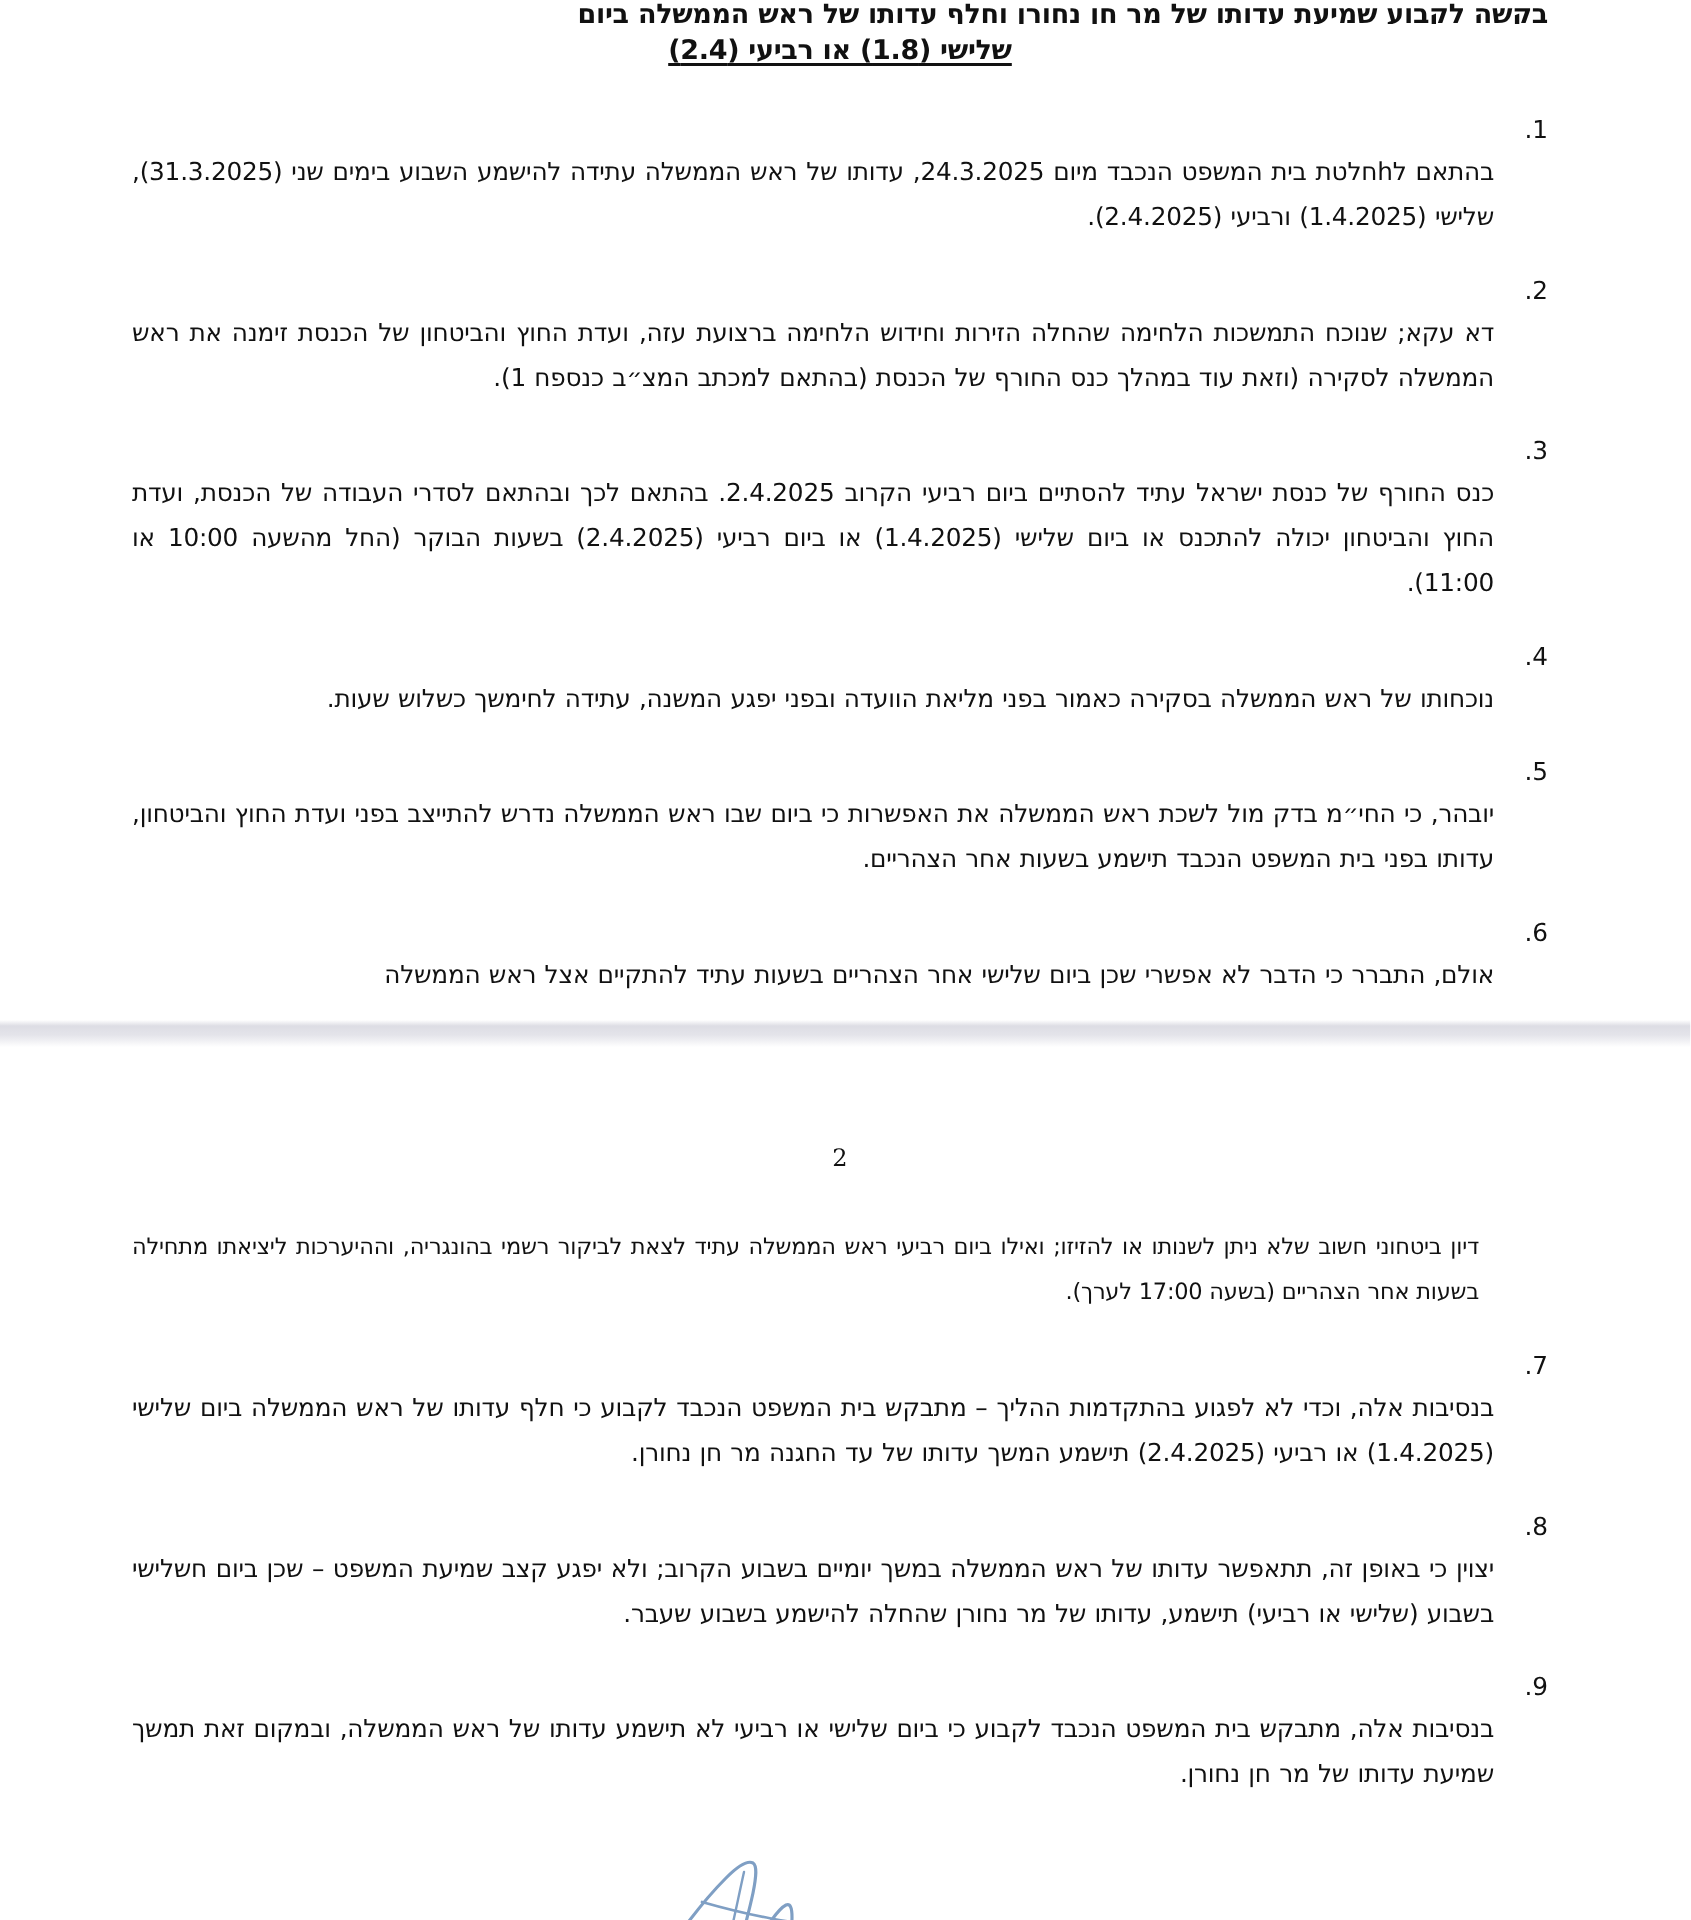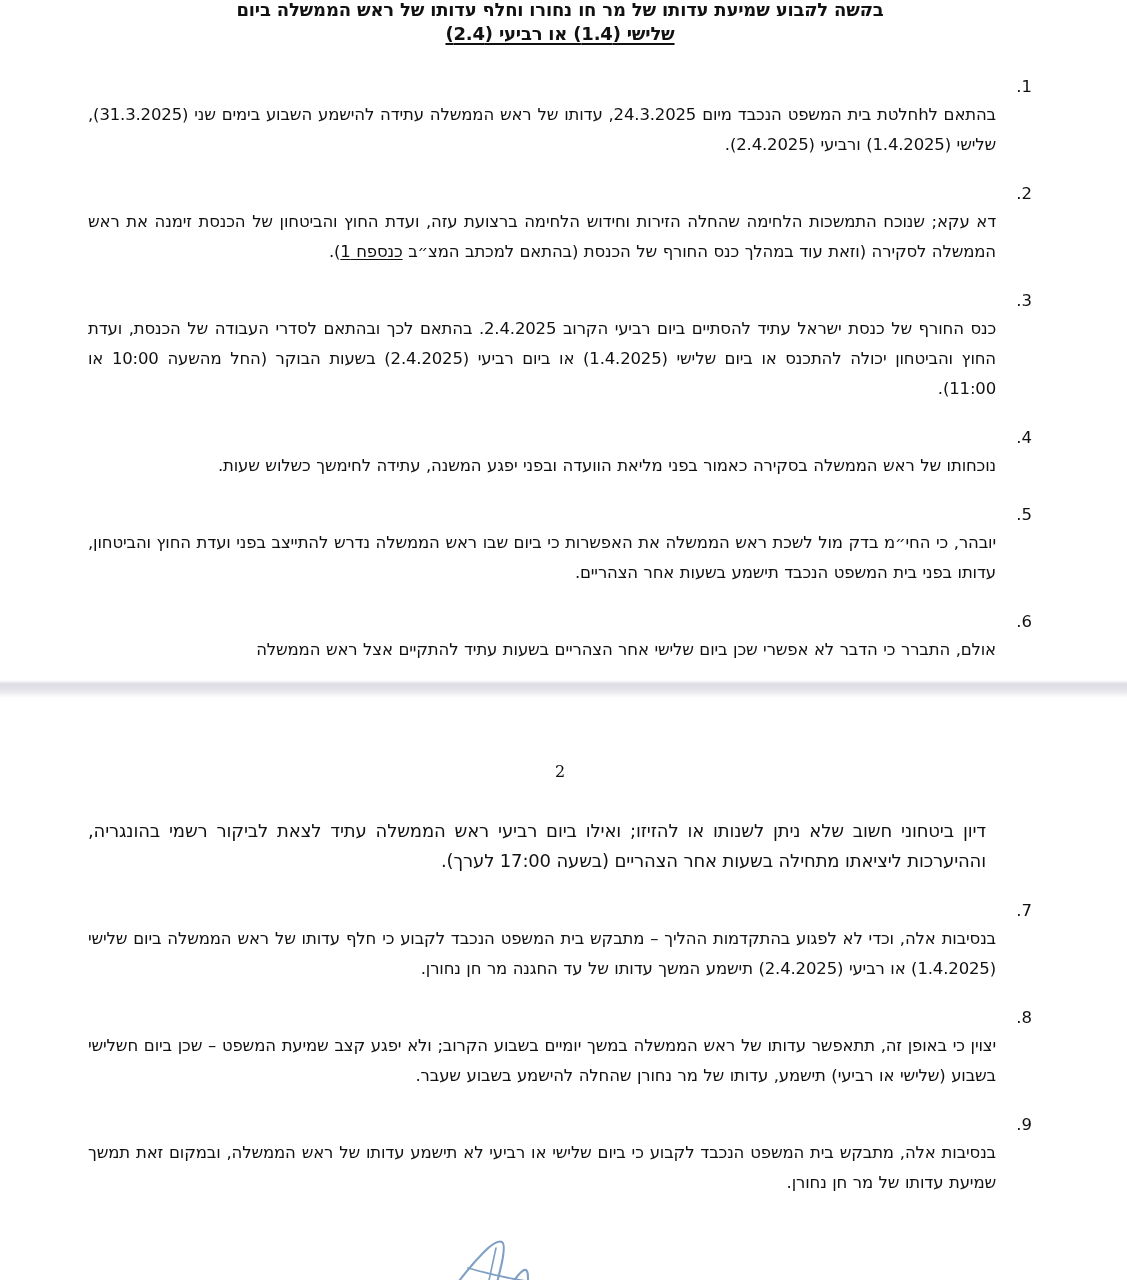--- a/index.html
+++ b/index.html
@@ -41,21 +41,20 @@
     display: inline-block;
     text-decoration: underline;
     text-underline-offset: 3px;
     text-decoration-thickness: 2px;
   }
   .title-row-1 {
     height: 16px;
     overflow: hidden;
     display: flex;
     align-items: flex-end;
-    justify-content: center;
     white-space: nowrap;
   }
   .title-row-1 .title-line {
     transform: translateY(7px);
   }
   .title-row-2 {
     margin-top: 4px;
     height: 30px;
     white-space: nowrap;
   }
@@ -89,26 +88,25 @@
     text-align: justify;
     text-align-last: right;
     letter-spacing: -0.15px;
     word-spacing: 0.5px;
     margin-top: 28px;
   }
   .clause-body.last-centerish {
     text-align: left;
   }
   .u {
-    text-decoration: underline;
     text-underline-offset: 2px;
   }
 
   .para-plain {
-    font-size: 18px;
+    font-size: 15px;
     line-height: 30px;
     text-align: justify;
     text-align-last: right;
     letter-spacing: -0.15px;
     margin: 0 46px 20px 0;
   }
 
   
   #page-separator {
     position: relative;
@@ -188,21 +186,21 @@
 </head>
 <body>
 
 <div class="page" id="page-one">
 
   <div class="doc-title">
     <div class="title-row-1">
       <span class="title-line">בקשה לקבוע שמיעת עדותו של מר חן נחורן וחלף עדותו של ראש הממשלה ביום</span>
     </div>
     <div class="title-row-2">
-      <span class="title-line">שלישי (1.4) או רביעי (2.4)</span>
+      <span class="title-line">שלישי (1.8) או רביעי (2.4)</span>
     </div>
   </div>
 
   <ol class="clauses">
 
     <li class="clause" style="margin-top:22px;">
       <span class="clause-num">.1</span>
       <span class="clause-body">בהתאם לhחלטת בית המשפט הנכבד מיום 24.3.2025, עדותו של ראש הממשלה עתידה להישמע השבוע בימים שני (31.3.2025), שלישי (1.4.2025) ורביעי (2.4.2025).</span>
     </li>
 

